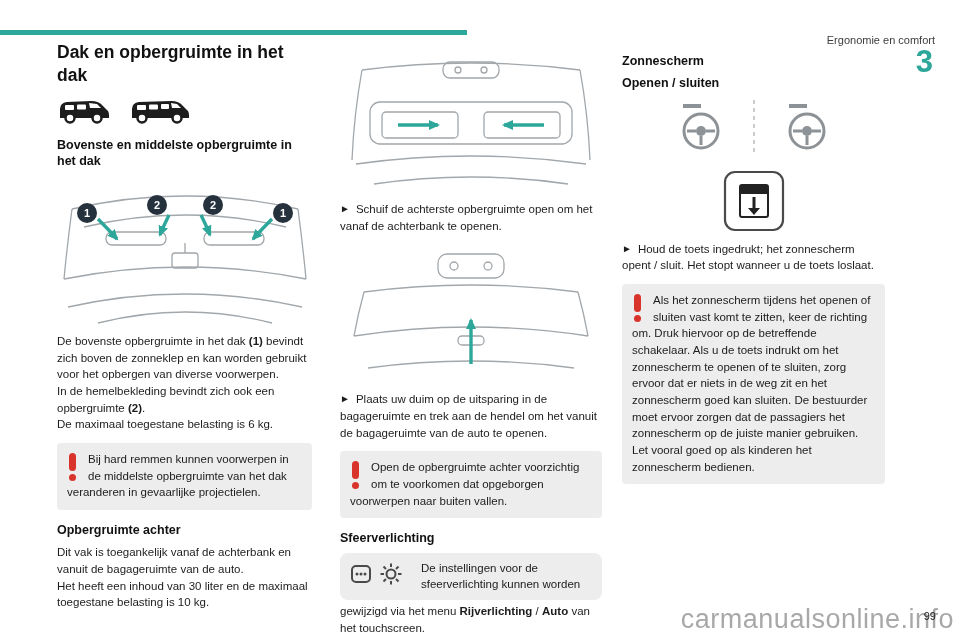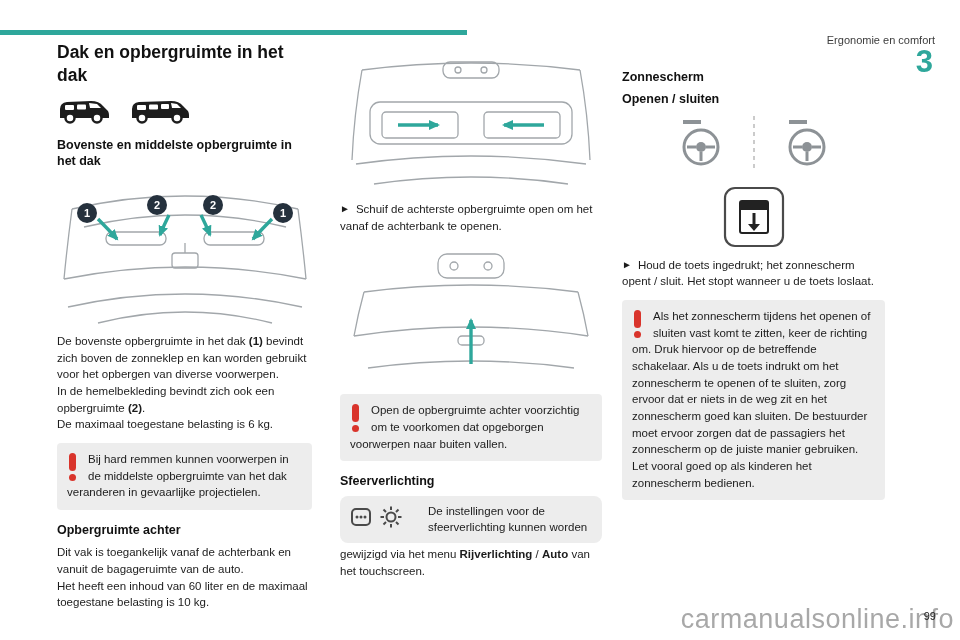--- a/index.html
+++ b/index.html
@@ -29,21 +29,21 @@
     font-size:11.5px; line-height:1.45; margin:10px 0 6px; overflow:hidden;
   }
   .excl { float:left; width:8px; height:28px; margin:2px 11px 2px 2px; position:relative; }
   .excl::before { content:''; position:absolute; top:0; left:0; width:7px; height:18px; background:#d9342b; border-radius:3.5px; }
   .excl::after  { content:''; position:absolute; bottom:0; left:0; width:7px; height:7px; background:#d9342b; border-radius:50%; }
 
   .step { font-size:11.5px; line-height:1.45; margin:7px 0 10px; }
   .bullet { font-size:10px; margin-right:6px; position:relative; top:-1px; }
 
   .ambientbox {
-    background:#ededed; border-radius:8px; padding:7px 9px; display:flex; gap:25px;
+    background:#ededed; border-radius:8px; padding:7px 9px; display:flex; gap:18px;
     align-items:flex-start; margin:6px 0 3px; font-size:11.5px; line-height:1.45;
   }
   .ambient-icons { display:flex; gap:6px; flex:0 0 auto; padding-top:2px; }
 
   .watermark {
     position:absolute; right:6px; bottom:5px; font-size:27px; color:#9a9a9a; opacity:.85;
     letter-spacing:.5px; z-index:1;
   }
   .pagenum { position:absolute; right:24px; bottom:18px; font-size:11px; color:#222; z-index:2; }
 
@@ -122,21 +122,21 @@
   <p class="body"><span>In de hemelbekleding bevindt zich ook een opbergruimte </span><b>(2)</b><span>.</span></p>
   <p class="body">De maximaal toegestane belasting is 6 kg.</p>
 
   <div class="warnbox">
     <span class="excl"></span>
     <span>Bij hard remmen kunnen voorwerpen in de middelste opbergruimte van het dak veranderen in gevaarlijke projectielen.</span>
   </div>
 
   <h2 class="sub">Opbergruimte achter</h2>
   <p class="body">Dit vak is toegankelijk vanaf de achterbank en vanuit de bagageruimte van de auto.</p>
-  <p class="body">Het heeft een inhoud van 60 liter en de maximaal toegestane belasting is 10 kg.</p>
+  <p class="body">Het heeft een inhoud van 30 liter en de maximaal toegestane belasting is 10 kg.</p>
 </div>
 
 <div class="col col2">
 
   <svg class="illus" width="250" height="140" viewBox="0 0 250 140">
     <defs>
       <marker id="ah2" markerUnits="userSpaceOnUse" markerWidth="12" markerHeight="12" refX="9" refY="5" orient="auto">
         <path d="M0,0 L11,5 L0,10 Z" fill="#2EA79B"></path>
       </marker>
     </defs>
@@ -176,20 +176,21 @@
       <path d="M232,48 Q238,70 242,92"></path>
       <path d="M8,92 Q125,74 242,92"></path>
       <rect x="112" y="92" width="26" height="9" rx="4"></rect>
       <path d="M22,124 Q125,110 228,124"></path>
     </g>
     <g stroke="#2EA79B" stroke-width="3.4" fill="none">
       <path d="M125,120 L125,76" marker-end="url(#ah3)"></path>
     </g>
   </svg>
 
+  <p class="step"><span class="bullet">►</span><span>Plaats uw duim op de uitsparing in de bagageruimte en trek aan de hendel om het vanuit de bagageruimte van de auto te openen.</span></p>
 
   <div class="warnbox">
     <span class="excl"></span>
     <span>Open de opbergruimte achter voorzichtig om te voorkomen dat opgeborgen voorwerpen naar buiten vallen.</span>
   </div>
 
   <h2 class="sub">Sfeerverlichting</h2>
 
   <div class="ambientbox">
     <span class="ambient-icons">
@@ -212,21 +213,21 @@
             <line x1="17" y1="7" x2="19.5" y2="4.5"></line>
         </g>
       </svg>
     </span>
     <span>De instellingen voor de sfeerverlichting kunnen worden</span>
   </div>
   <p class="body"><span>gewijzigd via het menu </span><b>Rijverlichting</b><span> / </span><b>Auto</b><span> van het touchscreen.</span></p>
 </div>
 
 <div class="col col3">
-  <h2 class="sub" style="margin-top:16px;">Zonnescherm</h2>
+  <h2 class="sub" style="margin-top:0;">Zonnescherm</h2>
   <h2 class="sub" style="margin-top:4px;">Openen / sluiten</h2>
 
   <div class="center">
     <svg class="illus" width="210" height="58" viewBox="0 0 210 58">
       <line x1="105" y1="2" x2="105" y2="56" stroke="#bbbbbb" stroke-width="1.5" stroke-dasharray="4,4"></line>
       <g transform="translate(52,33)" stroke="#8d9296">
         <line x1="-18" y1="-25" x2="0" y2="-25" stroke-width="4"></line>
         <circle r="17" fill="none" stroke-width="3"></circle>
         <circle r="5" fill="#8d9296" stroke="none"></circle>
         <line x1="-14" y1="0" x2="-5" y2="0" stroke-width="3"></line>

